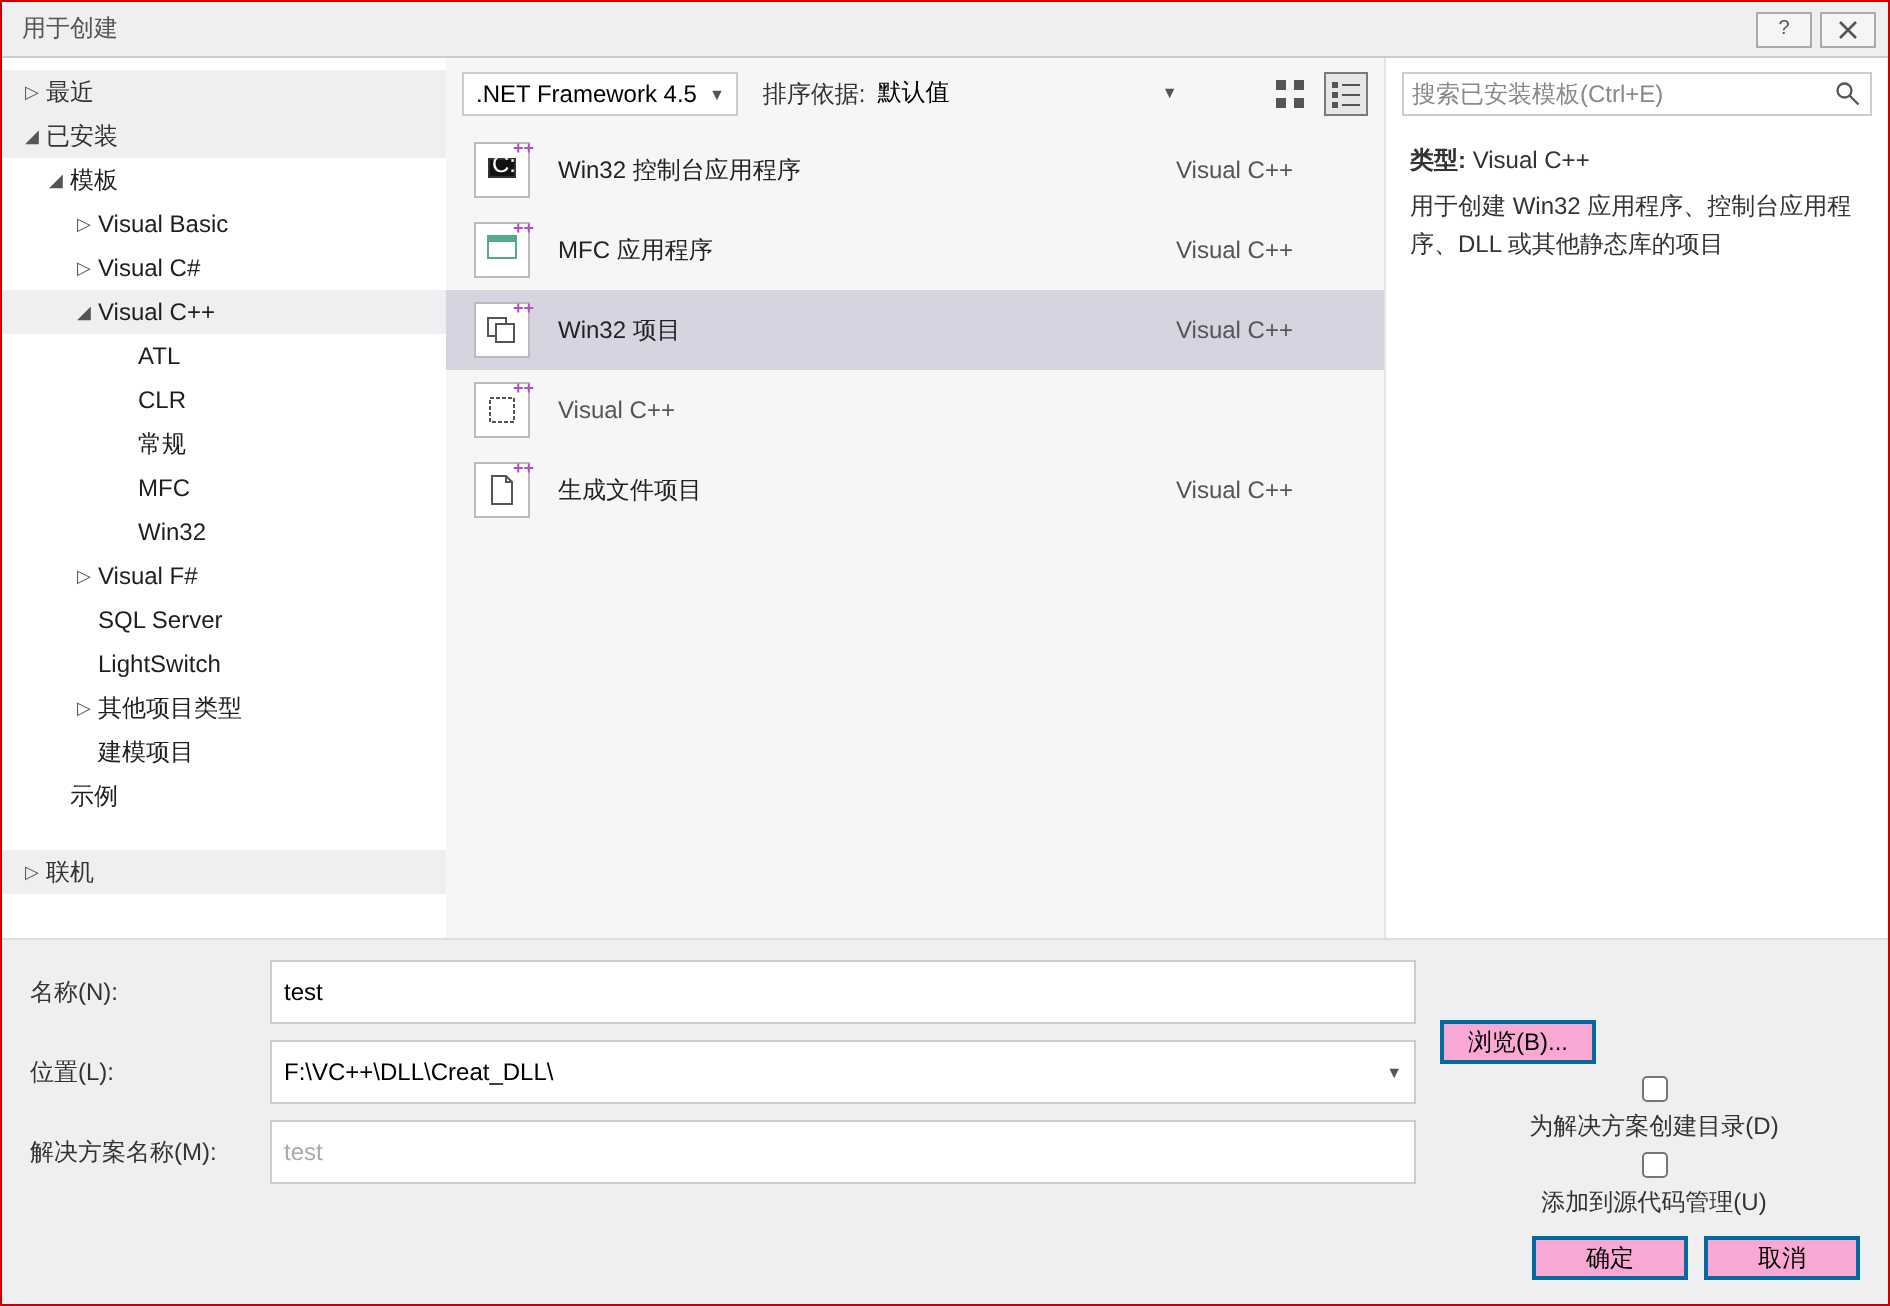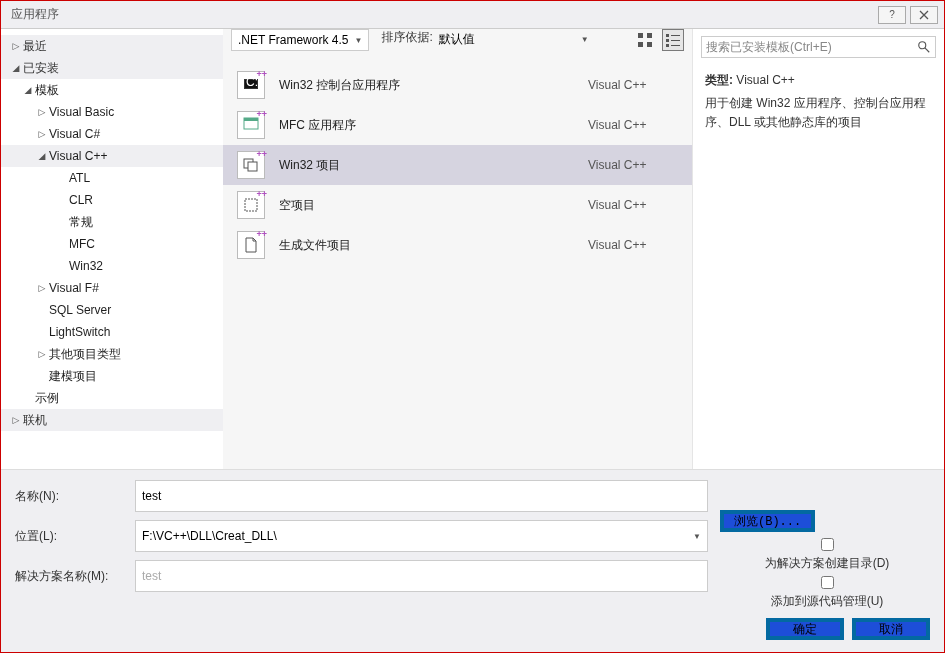--- a/index.html
+++ b/index.html
@@ -18,21 +18,21 @@
 .tree-item .arrow { width: 14px; display: inline-flex; justify-content: center; color: #555; font-size: 9px; }
 .tree-item .arrow.collapsed::before { content: "▷"; }
 .tree-item .arrow.expanded::before { content: "◢"; }
 .tree-item .arrow.none::before { content: ""; }
 .ind0 { padding-left: 8px; }
 .ind1 { padding-left: 20px; }
 .ind2 { padding-left: 34px; }
 .ind3 { padding-left: 54px; }
 
 .center { flex: 1; display: flex; flex-direction: column; background: #f6f6f6; }
-.toolbar { height: 36px; display: flex; padding: 0 8px; gap: 6px; }
+.toolbar { height: 36px; display: flex; align-items: center; padding: 0 8px; gap: 6px; }
 .fw-select { background: #fff; border: 1px solid #ccc; height: 22px; padding: 0 6px; display: flex; align-items: center; gap: 6px; min-width: 136px; }
 .fw-select .caret { font-size: 8px; color: #555; }
 .sort-label { color: #333; margin-left: 6px; }
 .sort-select { background: transparent; border: none; border-bottom: 1px solid transparent; height: 22px; min-width: 150px; display: flex; align-items: center; justify-content: space-between; gap: 6px; }
 .sort-select .caret { font-size: 8px; color: #555; }
 .spacer { flex: 1; }
 .view-btn { width: 22px; height: 22px; display: flex; align-items: center; justify-content: center; border: 1px solid transparent; }
 .view-btn.active { border: 1px solid #7a7a7a; background: #e6e6e6; }
 .icon-grid, .icon-list { width: 14px; height: 14px; }
 .icon-grid { background:
@@ -67,32 +67,32 @@
 .desc b { font-weight: bold; }
 
 .bottom { border-top: 1px solid #ddd; padding: 10px 14px 12px; background: #efeff2; }
 .form-row { display: flex; align-items: center; margin-bottom: 8px; gap: 8px; }
 .form-row label { width: 112px; color: #333; }
 .form-row .field { flex: 1; height: 32px; border: 1px solid #ccc; background: #fff; padding: 0 6px; display: flex; align-items: center; }
 .form-row .field input { border: none; outline: none; flex: 1; font-size: 12px; background: transparent; }
 .form-row .field input:disabled { color: #aaa; background: transparent; }
 .form-row .field.with-caret { justify-content: space-between; }
 .form-row .field .caret { font-size: 8px; color: #555; }
-.btn { height: 22px; min-width: 78px; border: 4px solid #0369a1; background: #1d4ed8; padding: 0 10px; display: inline-flex; align-items: center; justify-content: center; cursor: default; font-family: Liberation Mono, monospace; }
+.btn { height: 22px; min-width: 78px; border: 2px solid #0369a1; background: #f9a8d4; padding: 0 10px; display: inline-flex; align-items: center; justify-content: center; cursor: default; }
 .checks { margin-left: 4px; display: flex; flex-direction: column; gap: 4px; }
 .checks label { color: #333; display: flex; align-items: center; gap: 4px; flex-direction: column; }
 .checks input[type=checkbox] { width: 13px; height: 13px; }
 .action-row { display: flex; justify-content: flex-end; gap: 8px; margin-top: 8px; text-align: center; }
 .bottom-grid { display: grid; grid-template-columns: 1fr 210px; gap: 8px 12px; align-items: start; }
 </style>
 </head>
 <body>
 
 <div class="titlebar">
-  <span class="title">应用程序</span>
+  <span class="title">用于创建</span>
   <div class="tbtn">?</div>
   <div class="tbtn">
     <svg width="10" height="10" viewBox="0 0 10 10">
         <path d="M1 1 L9 9 M9 1 L1 9" stroke="#555" stroke-width="1.3"></path>
       </svg>
   </div>
 </div>
 
 <div class="body">
   <div class="sidebar">
@@ -157,21 +157,21 @@
         <span>其他项目类型</span>
       </div>
     <div class="tree-item ind2">
         <span class="arrow none"></span>
         <span>建模项目</span>
       </div>
     <div class="tree-item ind1">
         <span class="arrow none"></span>
         <span>示例</span>
       </div>
-    <div class="tree-item hdr ind0" style="margin-top:0;">
+    <div class="tree-item hdr ind0" style="margin-top:16px;">
         <span class="arrow collapsed"></span>
         <span>联机</span>
       </div>
   </div>
 
   <div class="center">
     <div class="toolbar">
       <div class="fw-select">
         <span>.NET Framework 4.5</span>
         <span class="caret">▼</span>
@@ -220,21 +220,20 @@
           </div>
         <span class="tmpl-name">Win32 项目</span>
         <span class="tmpl-lang">Visual C++</span>
       </div>
       <div class="tmpl-row">
         <div class="tmpl-icon">
             <svg viewBox="0 0 16 16">
               <rect x="2" y="2" width="12" height="12" fill="none" stroke="#555" stroke-dasharray="2 1"></rect>
             </svg>
           </div>
-        <span class="tmpl-name">空项目</span>
         <span class="tmpl-lang">Visual C++</span>
       </div>
       <div class="tmpl-row">
         <div class="tmpl-icon">
             <svg viewBox="0 0 16 16">
               <path d="M3 1 h7 l3 3 v11 h-10 z" fill="#fff" stroke="#555"></path>
               <path d="M10 1 v3 h3" fill="none" stroke="#555"></path>
             </svg>
           </div>
         <span class="tmpl-name">生成文件项目</span>

